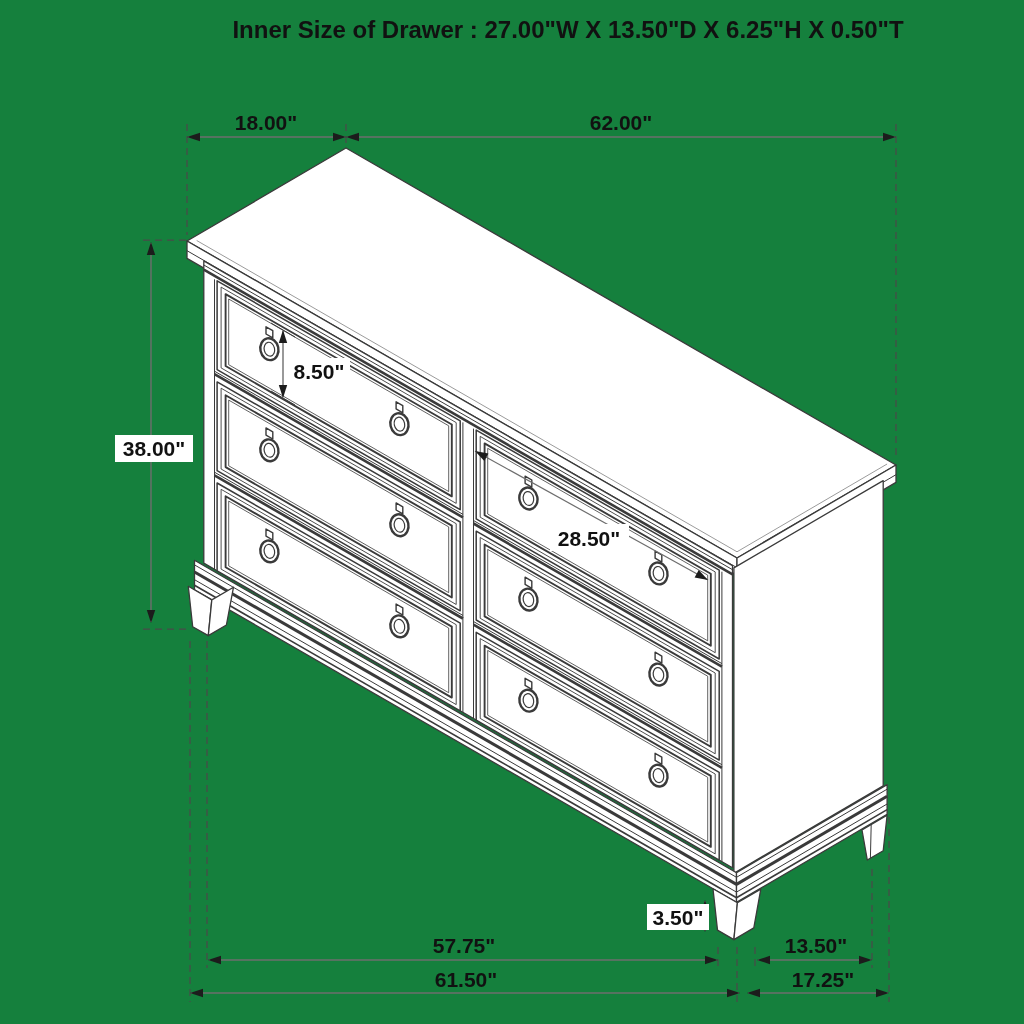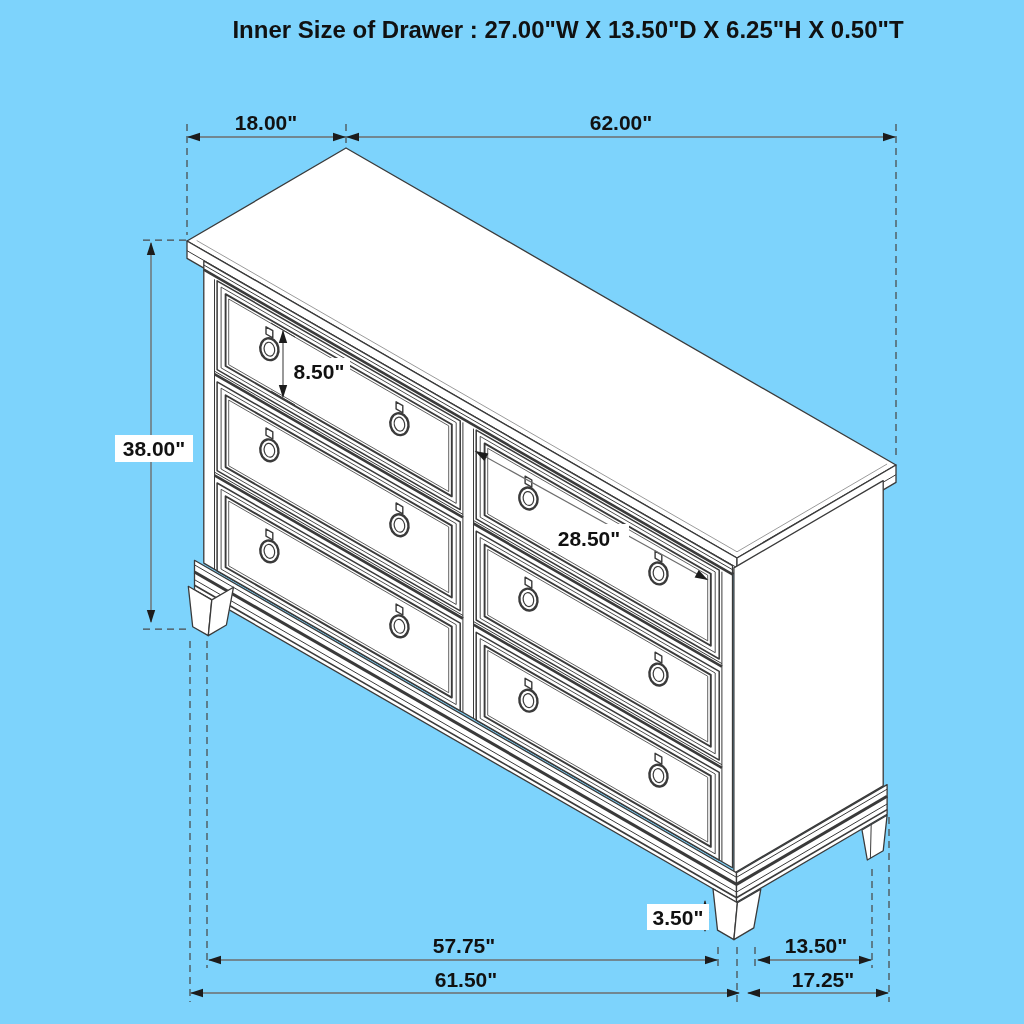--- a/index.html
+++ b/index.html
@@ -1,16 +1,16 @@
 <!DOCTYPE html>
 <html><head>
 <meta charset="utf-8">
 <style>
   html,body{margin:0;padding:0;background:#ffffff;}
-  #stage{width:1024px;height:1024px;background:#7dd3fc;position:relative;}
+  #stage{width:1024px;height:1024px;background:#15803d;position:relative;}
   svg{display:block;}
   text{font-family:"Liberation Sans",sans-serif;}
   .ttl{font-weight:bold;font-size:24px;fill:#111;text-anchor:middle;}
   .lbl{font-weight:bold;font-size:21px;fill:#111;text-anchor:middle;}
   .bg{fill:#ffffff;stroke:none;}
 </style>
 </head>
 <body>
 
 <div id="stage">

